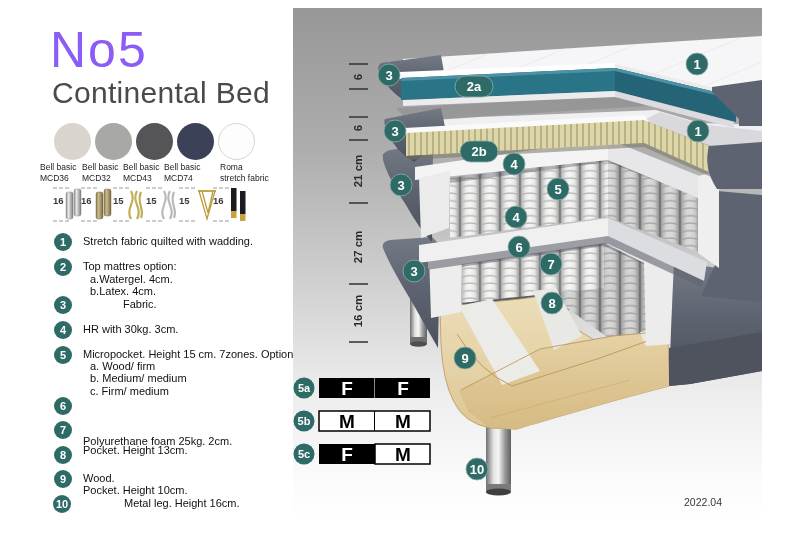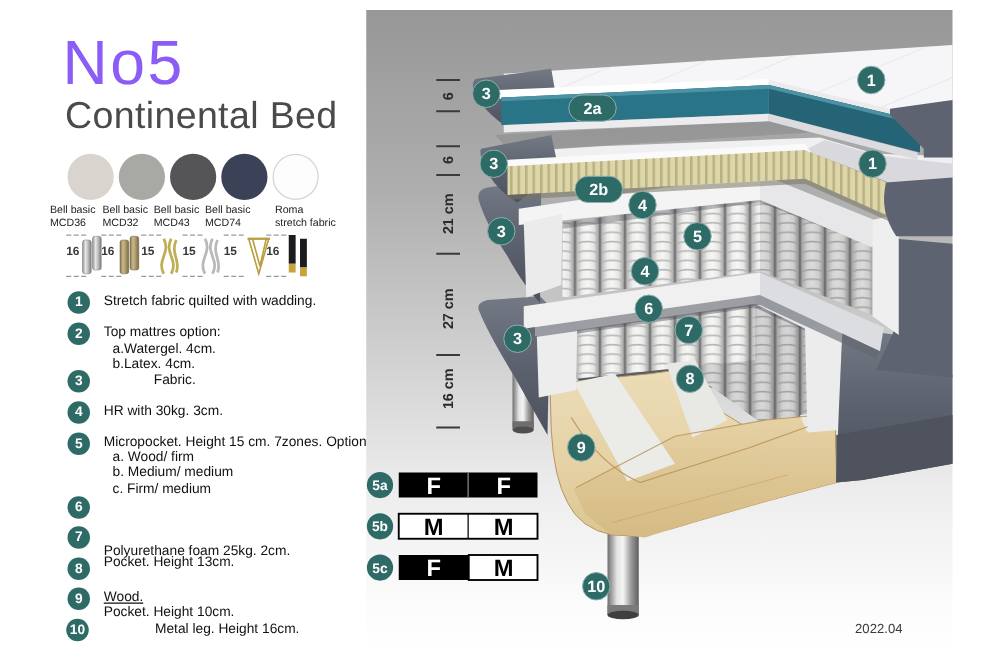--- a/index.html
+++ b/index.html
@@ -138,21 +138,21 @@
 <div class="li-c" style="left:54px;top:397px;">6</div>
 <div class="li-t" style="left:83px;top:399px;margin-top:36px;">Polyurethane foam 25kg. 2cm.</div>
 
 <div class="li-c" style="left:54px;top:421px;">7</div>
 <div class="li-t" style="left:83px;top:444px;">Pocket. Height 13cm.</div>
 
 <div class="li-c" style="left:54px;top:446px;">8</div>
 <div class="li-t" style="left:83px;top:448px;margin-top:36px;">Pocket. Height 10cm.</div>
 
 <div class="li-c" style="left:54px;top:470px;">9</div>
-<div class="li-t" style="left:83px;top:472px;text-decoration:underline;">Wood.</div>
+<div class="li-t" style="left:83px;top:472px;">Wood.</div>
 
 <div class="li-c" style="left:53px;top:495px;">10</div>
 <div class="li-t" style="left:83px;top:497px;margin-left:41px;">Metal leg. Height 16cm.</div>
 
 <svg class="abs" style="left:0;top:0;" width="800" height="533" viewBox="0 0 800 533">
 <defs>
 <linearGradient id="bgg" x1="0" y1="0" x2="0" y2="1">
 <stop offset="0" stop-color="#979797"></stop>
 <stop offset="0.28" stop-color="#aeaeae"></stop>
 <stop offset="0.55" stop-color="#d2d2d2"></stop>

